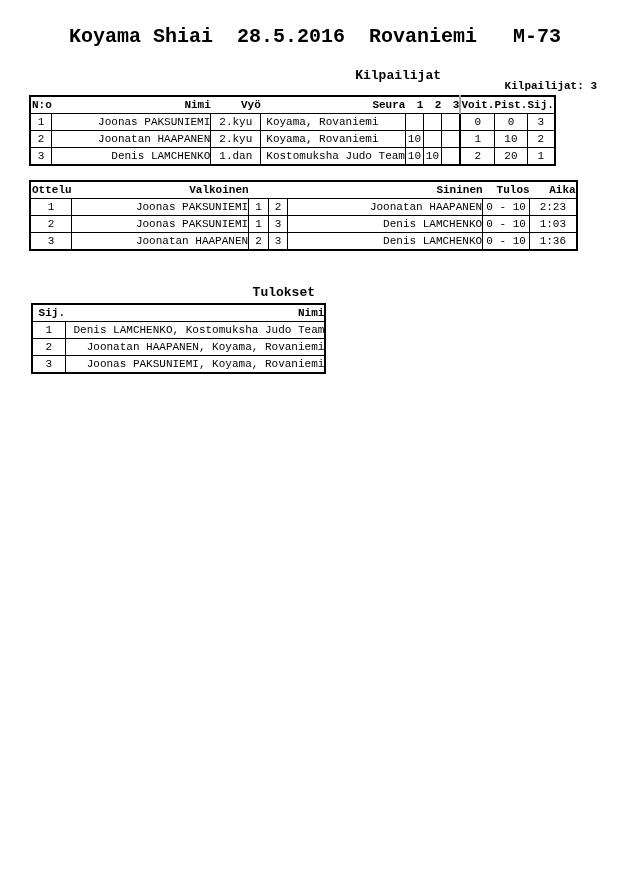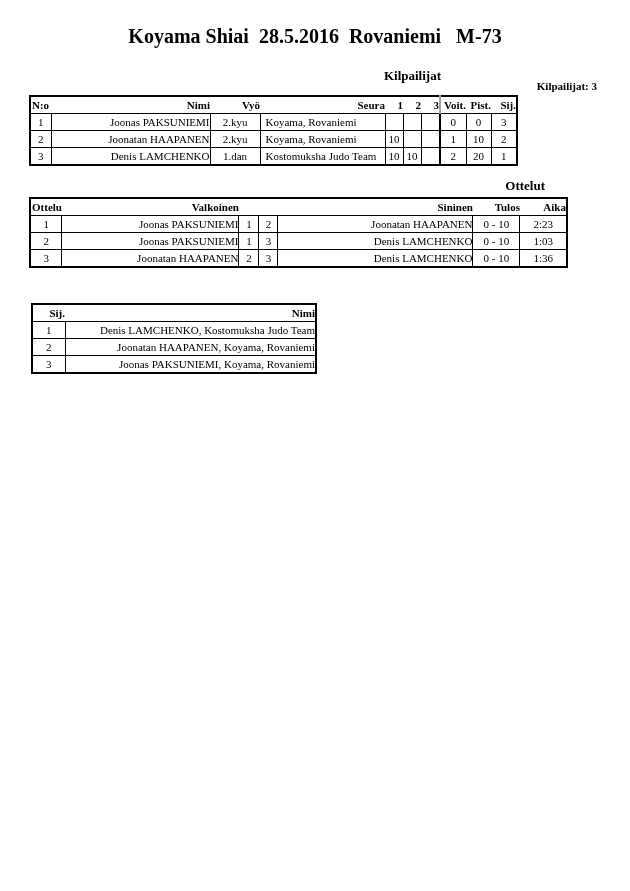--- a/index.html
+++ b/index.html
@@ -1,18 +1,18 @@
 <!DOCTYPE html>
 <html><head>
 <meta charset="utf-8">
 <style>
   html,body { margin:0; padding:0; background:#fff; }
   .page {
     position:relative; width:630px; height:891px; background:#ffffff;
-    font-family:Liberation Serif, serif; color:#000;
+    font-family:Liberation Mono, monospace; color:#000;
     overflow:hidden;
   }
   .title {
     position:absolute; top:25px; left:0; width:630px; text-align:center;
     font-size:20px; font-weight:bold; white-space:pre;
   }
   .count {
     position:absolute; top:55px; right:33px;
     font-size:11px; font-weight:bold;margin-top:25px;
   }
@@ -21,21 +21,21 @@
   }
   #h-kilpailijat { top:68px;  left:29px; width:412px; }
   #h-ottelut     { top:178px; left:12px; width:533px; }
   #h-tulokset    { top:285px; left:31px; width:284px; }
 
   table {
     position:absolute; border-collapse:collapse; table-layout:fixed;
     font-size:11px; background:#fff; border:2px solid #000;
   }
   #t-kilpailijat { top:95px;  left:29px; }
-  #t-ottelut     { top:197px; left:29px; }
+  #t-ottelut     { top:180px; left:29px; }
   #t-tulokset    { top:303px; left:31px; }
 
   th, td {
     height:16px; line-height:16px; padding:0;
     overflow:hidden; white-space:nowrap; font-size:11px;
   }
   th { font-weight:bold; border:none; border-bottom:1px solid #000; text-align:right; }
   td { border:1px solid #000; }
 
   th.hl  { text-align:left; padding-left:1px; }   
@@ -170,20 +170,21 @@
         <td class="l">Joonatan HAAPANEN</td>
         <td class="c">2</td>
         <td class="c">3</td>
         <td class="l">Denis LAMCHENKO</td>
         <td class="c">0 - 10</td>
         <td class="c">1:36</td>
       </tr>
     </tbody>
   </table>
 
+  <div class="sec-heading" id="h-tulokset">Tulokset</div>
 
   <table id="t-tulokset">
     <colgroup>
       <col style="width:33px">
         <col style="width:251px">
     </colgroup>
     <thead>
       <tr>
         <th>Sij.</th>
         <th>Nimi</th>

